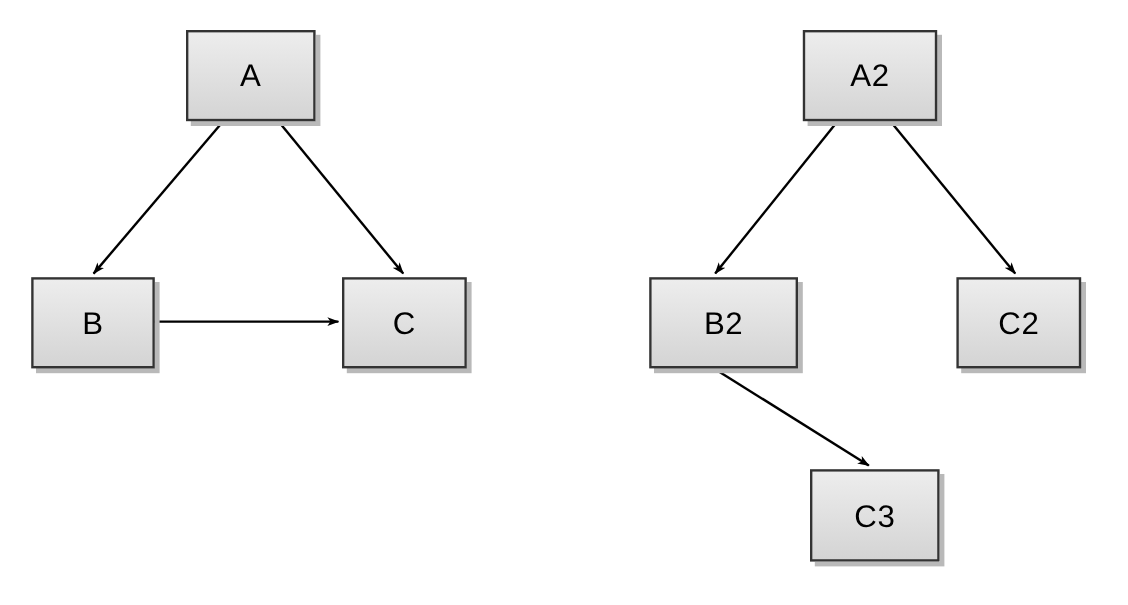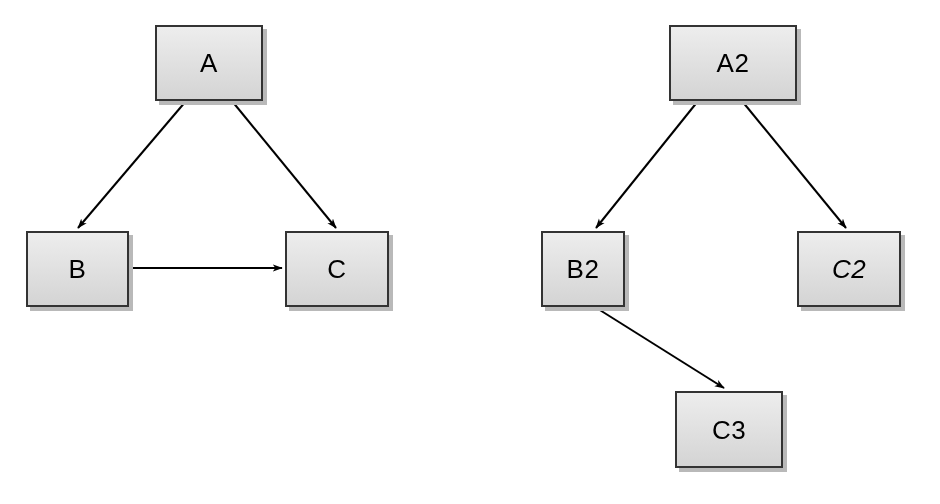--- a/index.html
+++ b/index.html
@@ -71,27 +71,27 @@
   <div id="node-group">
       <div class="node" style="left: 155px; top: 25px; width: 108px; height: 76px; background: linear-gradient(rgb(237, 237, 237) 0%, rgb(212, 212, 212) 100%); border-color: rgb(51, 51, 51); box-shadow: rgb(185, 185, 185) 4px 4px 0px 0px;">
         <span class="node-label">A</span>
       </div>
       <div class="node" style="left: 26px; top: 231px; width: 103px; height: 76px; background: linear-gradient(rgb(237, 237, 237) 0%, rgb(212, 212, 212) 100%); border-color: rgb(51, 51, 51); box-shadow: rgb(185, 185, 185) 4px 4px 0px 0px;">
         <span class="node-label">B</span>
       </div>
       <div class="node" style="left: 285px; top: 231px; width: 104px; height: 76px; background: linear-gradient(rgb(237, 237, 237) 0%, rgb(212, 212, 212) 100%); border-color: rgb(51, 51, 51); box-shadow: rgb(185, 185, 185) 4px 4px 0px 0px;">
         <span class="node-label">C</span>
       </div>
-      <div class="node" style="left: 669px; top: 25px; width: 128px; height: 76px; background: linear-gradient(rgb(237, 237, 237) 0%, rgb(212, 212, 212) 100%); border-color: rgb(51, 51, 51); box-shadow: rgb(185, 185, 185) 4px 4px 0px 0px;">
+      <div class="node" style="left: 669px; top: 25px; width: 112px; height: 76px; background: linear-gradient(rgb(237, 237, 237) 0%, rgb(212, 212, 212) 100%); border-color: rgb(51, 51, 51); box-shadow: rgb(185, 185, 185) 4px 4px 0px 0px;">
         <span class="node-label">A2</span>
       </div>
-      <div class="node" style="left: 541px; top: 231px; width: 84px; height: 76px; background: linear-gradient(rgb(237, 237, 237) 0%, rgb(212, 212, 212) 100%); border-color: rgb(51, 51, 51); box-shadow: rgb(185, 185, 185) 4px 4px 0px 0px;">
+      <div class="node" style="left: 541px; top: 231px; width: 124px; height: 76px; background: linear-gradient(rgb(237, 237, 237) 0%, rgb(212, 212, 212) 100%); border-color: rgb(51, 51, 51); box-shadow: rgb(185, 185, 185) 4px 4px 0px 0px;">
         <span class="node-label">B2</span>
       </div>
-      <div class="node" style="left: 797px; top: 231px; width: 104px; height: 76px; background: linear-gradient(rgb(237, 237, 237) 0%, rgb(212, 212, 212) 100%); border-color: rgb(51, 51, 51); box-shadow: rgb(185, 185, 185) 4px 4px 0px 0px; font-style: italic;">
+      <div class="node" style="left: 797px; top: 231px; width: 104px; height: 76px; background: linear-gradient(rgb(237, 237, 237) 0%, rgb(212, 212, 212) 100%); border-color: rgb(51, 51, 51); box-shadow: rgb(185, 185, 185) 4px 4px 0px 0px;">
         <span class="node-label">C2</span>
       </div>
       <div class="node" style="left: 675px; top: 391px; width: 108px; height: 77px; background: linear-gradient(rgb(237, 237, 237) 0%, rgb(212, 212, 212) 100%); border-color: rgb(51, 51, 51); box-shadow: rgb(185, 185, 185) 4px 4px 0px 0px;">
         <span class="node-label">C3</span>
       </div>
     </div>
 
 </div>
 
 </body></html>

